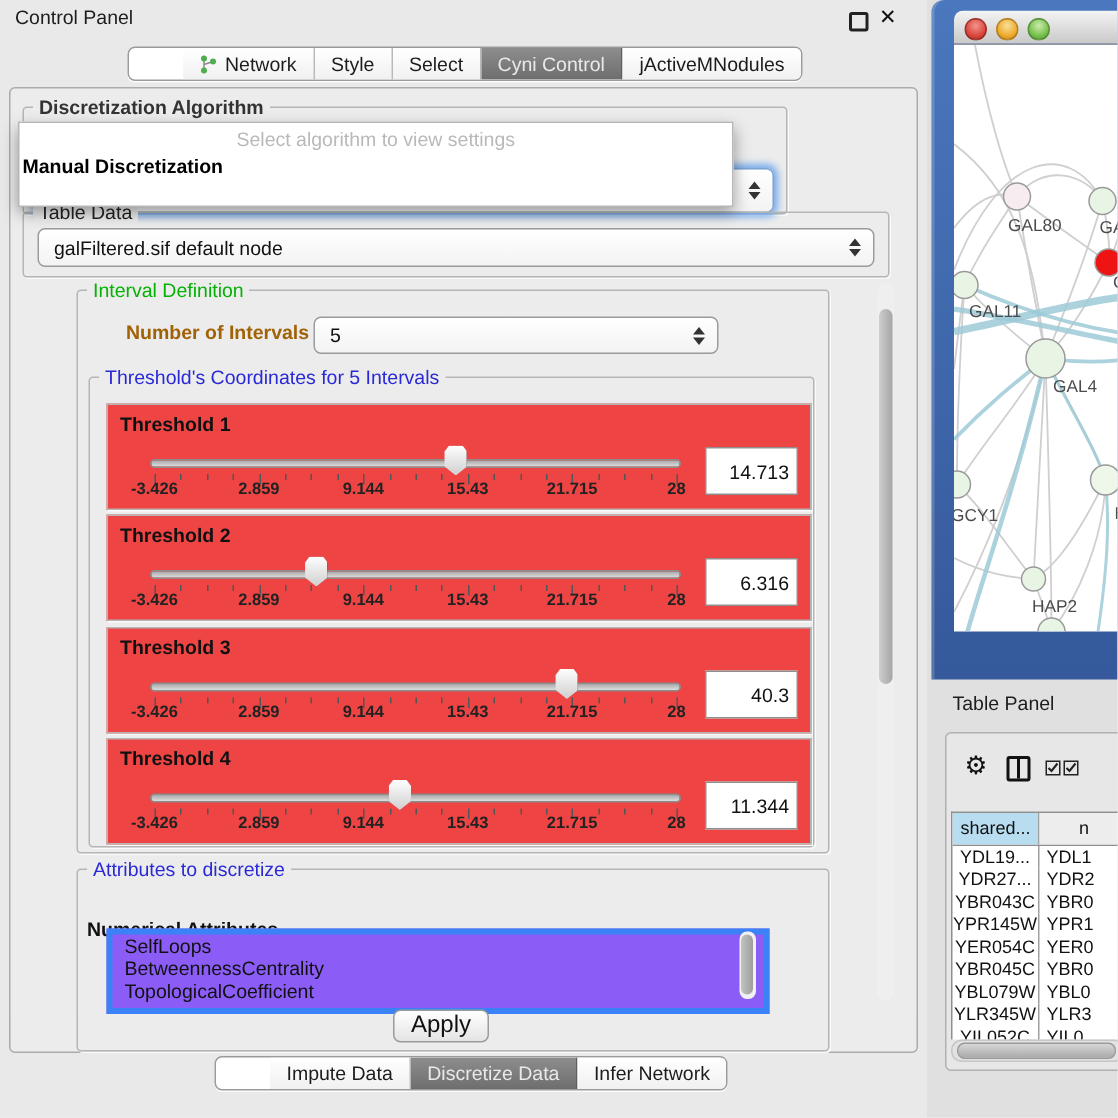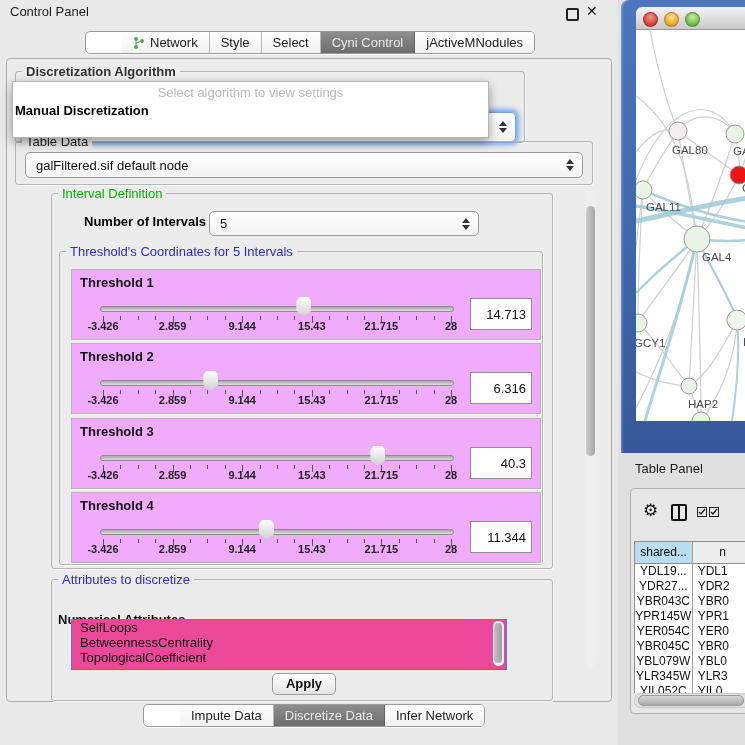--- a/index.html
+++ b/index.html
@@ -37,44 +37,44 @@
   .spinner:before{top:1px;border-bottom:5px solid #333;}
   .spinner:after{bottom:1px;border-top:5px solid #333;}
   .combo.focus{box-shadow:0 0 5px 2.5px rgba(100,160,235,.85);border-color:#7aa4d6;}
   
   #popup{position:absolute;left:12px;top:81px;width:475px;height:55px;background:#fff;border:1px solid #b6b6b6;
          box-shadow:0 4px 10px rgba(0,0,0,.38);z-index:30;font-size:13px;}
   #popup .prompt{text-align:center;color:#b9b9b9;padding-top:3px;height:17px;}
   #popup .item{padding:0 2px;height:17px;line-height:17px;color:#000;}
   #popup .item.selected{font-weight:bold;}
   
-  .tpanel{position:absolute;left:64px;width:468px;height:69px;background:#f0abfc;border:1px solid #b5b5b5;box-shadow:1px 1px 0 #fafafa;}
+  .tpanel{position:absolute;left:64px;width:468px;height:69px;background:#ef4444;border:1px solid #b5b5b5;box-shadow:1px 1px 0 #fafafa;}
   .tpanel .tlabel{position:absolute;left:8px;top:5px;font-weight:bold;font-size:13px;color:#111;}
   .track{position:absolute;left:28px;top:36px;width:352px;height:4px;border:1px solid #8c8c8c;border-radius:3px;
          background:linear-gradient(#a8a8a8,#dedede);}
   .thumb{position:absolute;top:27px;width:15px;height:20px;
          clip-path:polygon(50% 100%,0 70%,0 20%,20% 0,80% 0,100% 20%,100% 70%);
          background:linear-gradient(#fefefe,#cfcfcf);
          filter:drop-shadow(0 0 .6px #666) drop-shadow(0 1px 1px rgba(0,0,0,.25));}
   .tick{position:absolute;width:1px;background:#555;}
   .ticklabel{position:absolute;top:50px;font-size:11px;font-weight:bold;color:#222;transform:translateX(-50%);}
   .valuebox{position:absolute;left:398px;top:28px;width:62px;height:32px;background:#fff;border:1px solid #8f8f8f;
             font-size:13px;color:#111;text-align:right;line-height:32px;padding-right:5px;box-sizing:border-box;}
   
-  #attrlist{position:absolute;left:64px;top:618px;width:434px;height:49px;background:#ec4899;border:1px solid #3b82f6;overflow:hidden;}
+  #attrlist{position:absolute;left:64px;top:618px;width:434px;height:49px;background:#8b5cf6;border:4px solid #3b82f6;overflow:hidden;}
   #attrlist .li{font-size:13px;color:#111;padding-left:8px;height:15px;line-height:15px;white-space:nowrap;}
   .vsb{position:absolute;background:#f1f1f1;border:1px solid #cfcfcf;border-radius:5px;}
   .vsb .vthumb{position:absolute;left:1px;width:8px;background:linear-gradient(90deg,#cdcdcd,#a6a6a6);border-radius:5px;}
   #main-vsb{left:578px;top:188px;width:11px;height:478px;border:none;background:#efefef;}
   #main-vsb .vthumb{left:1px;top:17px;width:9px;height:250px;}
   #list-vsb{left:486px;top:620px;width:11px;height:45px;border:none;}
   #list-vsb .vthumb{top:2px;height:40px;background:linear-gradient(90deg,#c3c3c3,#9e9e9e);}
   
-  #apply-btn{position:absolute;left:265px;top:672px;width:62px;height:20px;background:linear-gradient(#ffffff,#e4e4e4);
-             border:1px solid #9b9b9b;border-radius:5px;font-size:13px;color:#111;text-align:center;line-height:19px;font-weight:bold;}
+  #apply-btn{position:absolute;left:255px;top:672px;width:62px;height:20px;background:linear-gradient(#ffffff,#e4e4e4);
+             border:1px solid #9b9b9b;border-radius:5px;font-size:16px;color:#111;text-align:center;line-height:19px;}
   
   #right-region{position:absolute;left:618px;top:0;width:127px;height:745px;background:#e0e0e0;}
   #net-frame{position:absolute;left:3px;top:0;width:124px;height:453px;border-top-left-radius:8px;
              background:linear-gradient(180deg,#4a77bd,#35599b);box-shadow:inset 2px 0 0 rgba(255,255,255,.18);}
   #net-titlebar{position:absolute;left:15px;top:7px;width:112px;height:22px;border-top-left-radius:6px;
                 background:linear-gradient(#f4f4f4,#c9c9c9);border-bottom:1px solid #979797;}
   .light{position:absolute;top:5px;width:13px;height:13px;border-radius:50%;}
   .light.red{background:radial-gradient(circle at 50% 32%,#f2958e,#da463c 62%,#ad2d26);border:1px solid rgba(110,30,25,.55);}
   .light.yellow{background:radial-gradient(circle at 50% 32%,#fadf9c,#eeab2c 62%,#c07f16);border:1px solid rgba(140,95,15,.55);}
   .light.green{background:radial-gradient(circle at 50% 32%,#cdecae,#76c04b 62%,#4f9430);border:1px solid rgba(60,110,35,.55);}
@@ -145,21 +145,21 @@
       <span class="gtitle dark" style="font-weight:normal;color:#222;">Table Data</span>
       <div class="combo" style="left:9px;top:10px;width:558px;height:26px;">
         <span>galFiltered.sif default node</span>
         <span class="spinner"></span>
       </div>
     </div>
 
     <div class="groupbox" style="left:44px;top:134px;width:500px;height:374px;">
       <span class="gtitle green">Interval Definition</span>
     </div>
-    <div class="abs" style="left:77px;top:155px;font-size:13px;font-weight:bold;color:#000000;">Number of Intervals</div>
+    <div class="abs" style="left:77px;top:155px;font-size:13px;font-weight:bold;color:#a16207;">Number of Intervals</div>
     <div class="combo" style="left:202px;top:152px;width:270px;height:25px;">
       <span>5</span>
       <span class="spinner"></span>
     </div>
     <div class="groupbox" style="left:52px;top:192px;width:482px;height:312px;">
       <span class="gtitle blue">Threshold's Coordinates for 5 Intervals</span>
     </div>
     <div id="thresholds-host">
         <div class="tpanel" style="top: 210px;">
           <div class="tlabel">Threshold 1</div>

